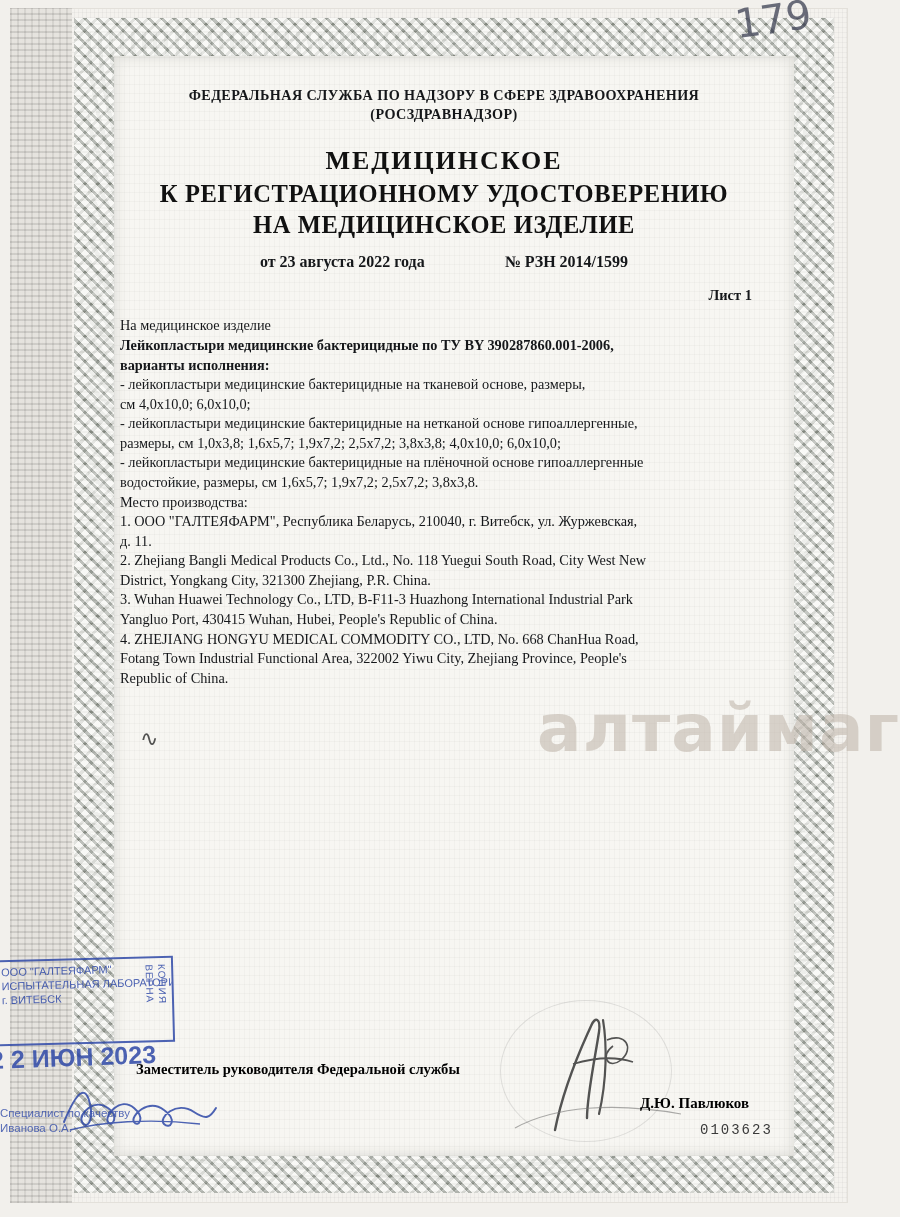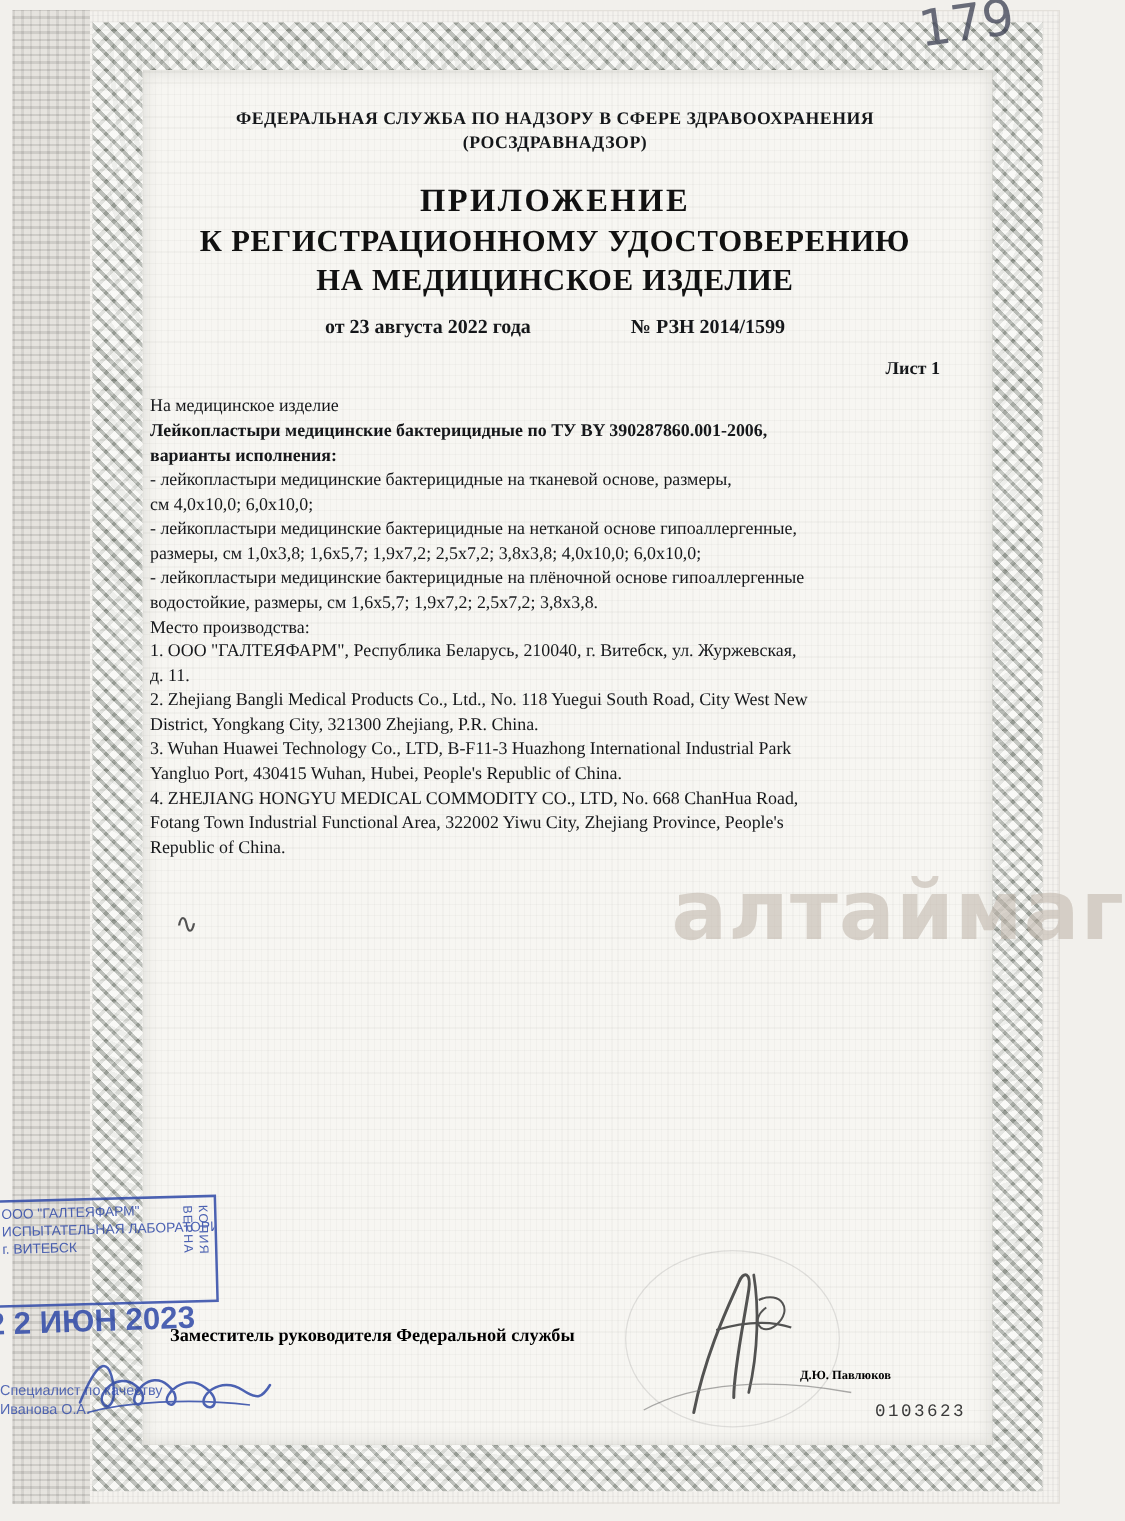--- a/index.html
+++ b/index.html
@@ -156,21 +156,21 @@
     top: 1060px;
     width: 640px;
     font-size: 14.6px;
     font-weight: 700;
     line-height: 1.35;
   }
   .sign-name {
     position: absolute;
     left: 640px;
     top: 1095px;
-    font-size: 10px;
+    font-size: 15px;
     font-weight: 700;
   }
   .doc-number {
     position: absolute;
     left: 700px;
     top: 1122px;
     font-family: "Liberation Mono", monospace;
     font-size: 14px;
     letter-spacing: 2px;
     color: #3a3a3a;
@@ -310,21 +310,21 @@
   <div class="page-number-hand">179</div>
 
   <div class="content">
 
     <div class="agency">
       <span>ФЕДЕРАЛЬНАЯ СЛУЖБА ПО НАДЗОРУ В СФЕРЕ ЗДРАВООХРАНЕНИЯ</span>
       <span class="line2">(РОСЗДРАВНАДЗОР)</span>
     </div>
 
     <div class="title">
-      <span class="t1">ПРИЛОЖЕНИЕ</span>
+      <span class="t1">МЕДИЦИНСКОЕ</span>
       <span class="t2">К РЕГИСТРАЦИОННОМУ УДОСТОВЕРЕНИЮ</span>
       <span class="t3">НА МЕДИЦИНСКОЕ ИЗДЕЛИЕ</span>
     </div>
 
     <div class="dateline">
       <span>от 23 августа 2022 года</span>
       <span>№ РЗН 2014/1599</span>
     </div>
 
     <div class="sheetno">Лист 1</div>

